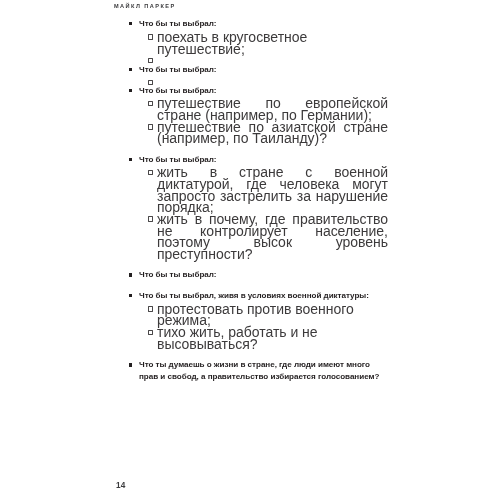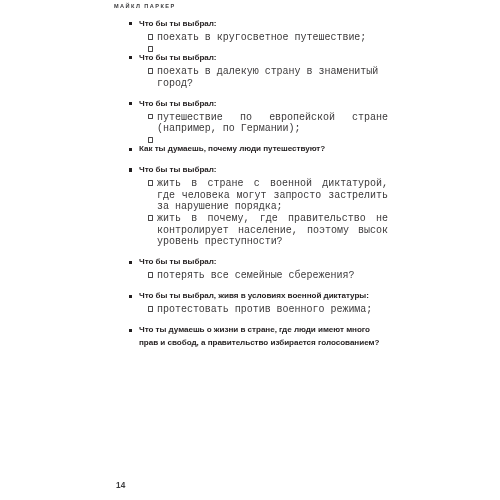--- a/index.html
+++ b/index.html
@@ -71,28 +71,27 @@
 
   
   .opts {
     margin: 0;
     padding: 0;
     list-style: none;
   }
   .opt {
     position: relative;
     padding-left: 31px;
-    font-size: 10px;
+    font-size: 14px;
     line-height: 11.6px;
     color: #3c3a3b;
     text-align: justify;
     text-justify: inter-word;
     margin-bottom: 0.3px;
     letter-spacing: -0.02px;
-    font-family: Liberation Mono, monospace;
   }
   .opt.last { text-align: left; }
   .opt .cb {
     position: absolute;
     left: 21.5px;
     top: 2.2px;
     width: 5.6px;
     height: 5.6px;
     border: 0.9px solid #4a4849;
     box-sizing: border-box;
@@ -138,47 +137,41 @@
     </div>
 
     <div class="block">
       <div class="q">
         <span class="bullet"></span>
         <span>Что бы ты выбрал:</span>
       </div>
       <ul class="opts">
         <li class="opt last">
           <span class="cb"></span>
-          <span class="txt">поехать в далекую страну в знаменитый город?</span>
         </li>
       </ul>
     </div>
 
     <div class="block">
       <div class="q">
         <span class="bullet"></span>
         <span>Что бы ты выбрал:</span>
       </div>
       <ul class="opts">
         <li class="opt">
           <span class="cb"></span>
           <span class="txt">путешествие по европейской стране (например, по Германии);</span>
         </li>
         <li class="opt">
           <span class="cb"></span>
-        </li>
-      </ul>
-    </div>
-
-    <div class="block">
-      <div class="q">
-        <span class="bullet"></span>
-        <span>Как ты думаешь, почему люди путешествуют?</span>
-      </div>
-    </div>
+          <span class="txt">путешествие по азиатской стране (например, по Таиланду)?</span>
+        </li>
+      </ul>
+    </div>
+
 
     <div class="block">
       <div class="q">
         <span class="bullet"></span>
         <span>Что бы ты выбрал:</span>
       </div>
       <ul class="opts">
         <li class="opt">
           <span class="cb"></span>
           <span class="txt">жить в стране с военной диктатурой, где человека могут запросто застрелить за нарушение порядка;</span>
@@ -189,37 +182,37 @@
         </li>
       </ul>
     </div>
 
     <div class="block">
       <div class="q">
         <span class="bullet"></span>
         <span>Что бы ты выбрал:</span>
       </div>
       <ul class="opts">
-        <li class="opt last">
-          <span class="cb"></span>
-          <span class="txt">потерять все семейные сбережения?</span>
-        </li>
       </ul>
     </div>
 
     <div class="block">
       <div class="q">
         <span class="bullet"></span>
         <span>Что бы ты выбрал, живя в условиях военной диктатуры:</span>
       </div>
       <ul class="opts">
         <li class="opt last">
           <span class="cb"></span>
           <span class="txt">протестовать против военного режима;</span>
         </li>
+        <li class="opt last">
+          <span class="cb"></span>
+          <span class="txt">тихо жить, работать и не высовываться?</span>
+        </li>
       </ul>
     </div>
 
     <div class="block">
       <div class="q wide">
         <span class="bullet"></span>
         <span>Что ты думаешь о жизни в стране, где люди имеют много прав и свобод, а правительство избирается голосованием?</span>
       </div>
     </div>
 

